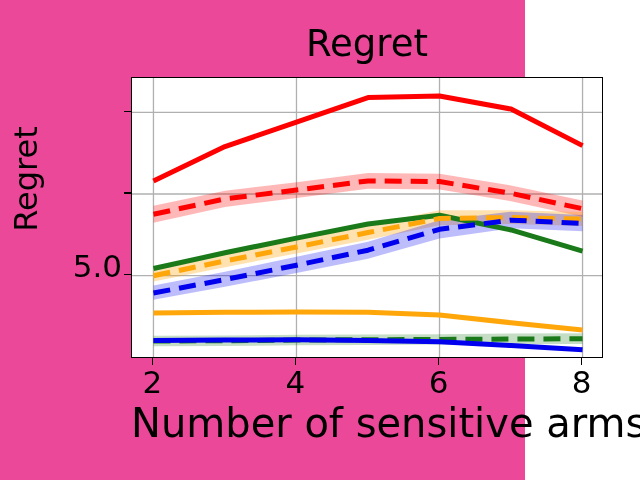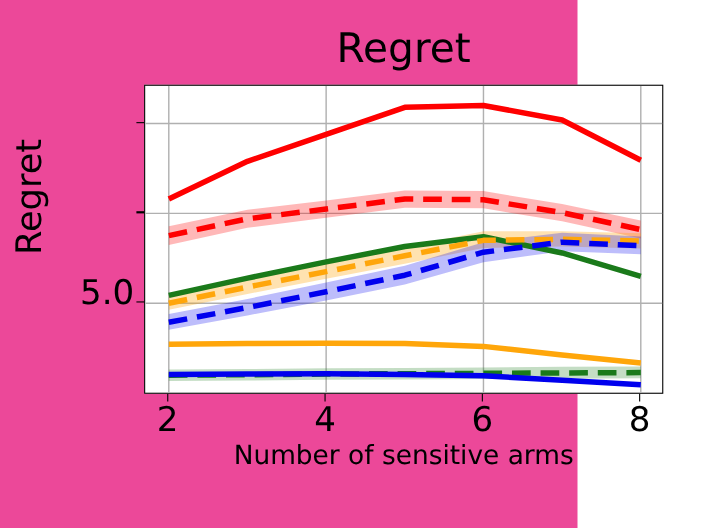--- a/index.html
+++ b/index.html
@@ -41,21 +41,21 @@
     transform: rotate(-90deg);
     transform-origin: center center;
     white-space: nowrap;
   }
   #xlabel {
     position: absolute;
     left: 131px;
     top: 400px;
     width: 472px;
     text-align: center;
-    font-size: 24px;
+    font-size: 40px;
     color: #000000;
     white-space: nowrap;
   }
   #plot-area {
     position: absolute;
     left: 131px;
     top: 77px;
     width: 472px;
     height: 281px;
     box-sizing: border-box;

